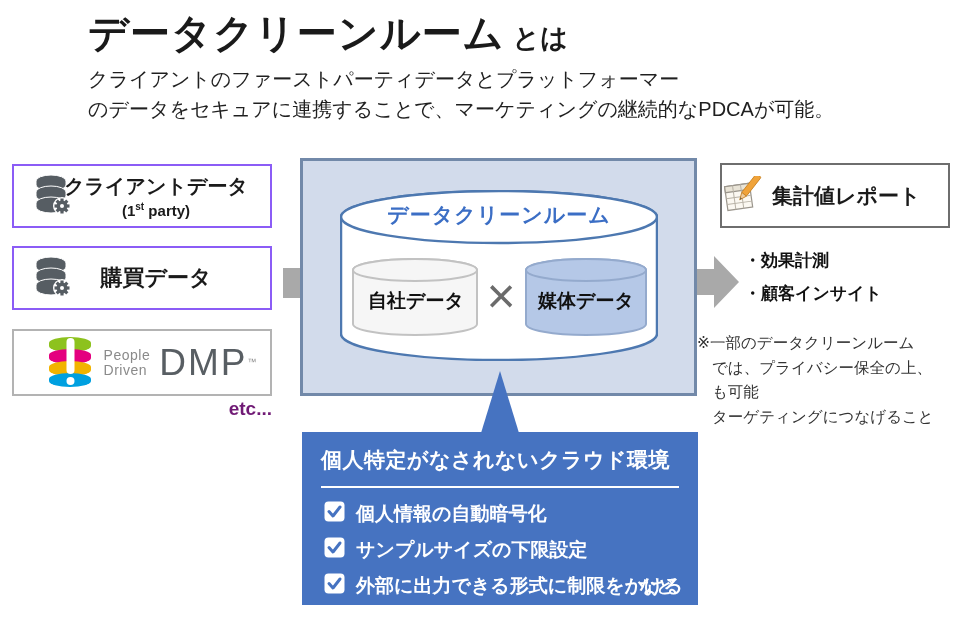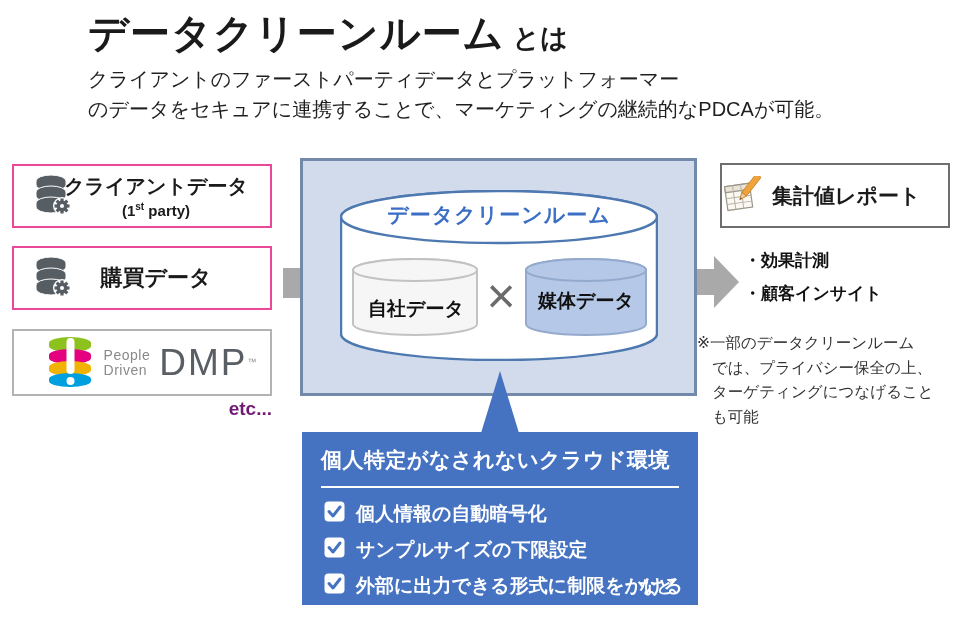--- a/index.html
+++ b/index.html
@@ -10,21 +10,21 @@
     color: #1a1a1a;
   }
   
   .title-row { position: absolute; left: 88px; top: 6px; display: flex; align-items: baseline; gap: 8px; }
   .title-main { font-size: 40px; font-weight: bold; letter-spacing: 1px; }
   .title-suffix { font-size: 27px; font-weight: bold; }
   .subtitle { position: absolute; left: 88px; top: 64px; font-size: 20px; line-height: 30px; color: #1f1f1f; }
 
   
   .src-box { position: absolute; left: 12px; width: 260px; background: #fff;
-             border: 2px solid #ec4899; display: flex; align-items: center; }
+             border: 2px solid #8b5cf6; display: flex; align-items: center; }
   .src-box-1 { top: 164px; height: 64px; }
   .src-box-2 { top: 246px; height: 64px; }
   .src-box-3 { top: 329px; height: 67px; border-color: #b3b3b3; justify-content: center; padding-left: 21px; }
   .db-icon { position: absolute; left: 20px; top: 50%; transform: translateY(-50%); }
   .src-text { width: 100%; text-align: center; padding-left: 28px; }
   .src-title { font-size: 20px; font-weight: bold; }
   .src-sub { font-size: 15px; font-weight: bold; margin-top: 1px; }
   .src-sub sup { font-size: 10px; }
   .src-single { width: 100%; text-align: center; padding-left: 28px; font-size: 22px; font-weight: bold; }
   .dmp-row { display: flex; align-items: center; gap: 9px; }
@@ -37,21 +37,21 @@
   
   .center-box { position: absolute; left: 300px; top: 158px; width: 397px; height: 238px;
                 background: #d2dbeb; border: 3px solid #7289a9; }
   .big-cyl { position: absolute; left: 37px; top: 29px; }
   .cleanroom-label { position: absolute; left: 37px; top: 40px; width: 318px; text-align: center;
                      font-size: 21px; font-weight: bold; color: #3b6ec5; letter-spacing: 1px; }
   .cyl-small { position: absolute; top: 97px; }
   .cyl-white-pos { left: 49px; }
   .cyl-blue-pos { left: 222px; }
   .cyl-label { position: absolute; top: 127px; text-align: center; font-size: 19px; font-weight: bold; color: #111; }
-  .cyl-label-white { left: 49px; width: 128px; margin-top: 8px; }
+  .cyl-label-white { left: 49px; width: 128px; }
   .cyl-label-blue { left: 222px; width: 122px; }
   .x-op { position: absolute; left: 172px; top: 106px; width: 52px; text-align: center;
           font-size: 50px; line-height: 58px; color: #6b6b6b; font-weight: 400; }
 
   .arrow { position: absolute; }
   .arrow-left-pos { left: 283px; top: 257px; }
   .arrow-right-pos { left: 692px; top: 256px; }
 
   
   .report-box { position: absolute; left: 720px; top: 163px; width: 230px; height: 65px;
@@ -209,22 +209,22 @@
 </div>
 
 <div class="bullets">
   <div>・効果計測</div>
   <div>・顧客インサイト</div>
 </div>
 
 <div class="note">
   <div>※一部のデータクリーンルーム</div>
   <div class="indent">では、プライバシー保全の上、</div>
+  <div class="indent">も可能</div>
   <div class="indent">ターゲティングにつなげること</div>
-  <div class="indent">も可能</div>
 </div>
 
 <svg class="callout-triangle" width="38" height="62">
   <polygon points="19,0 38,62 0,62" fill="#4673c1"></polygon>
 </svg>
 
 <div class="cloud-box">
   <div class="cloud-header">個人特定がなされないクラウド環境</div>
   <div class="cloud-items">
     <div class="cloud-item">

